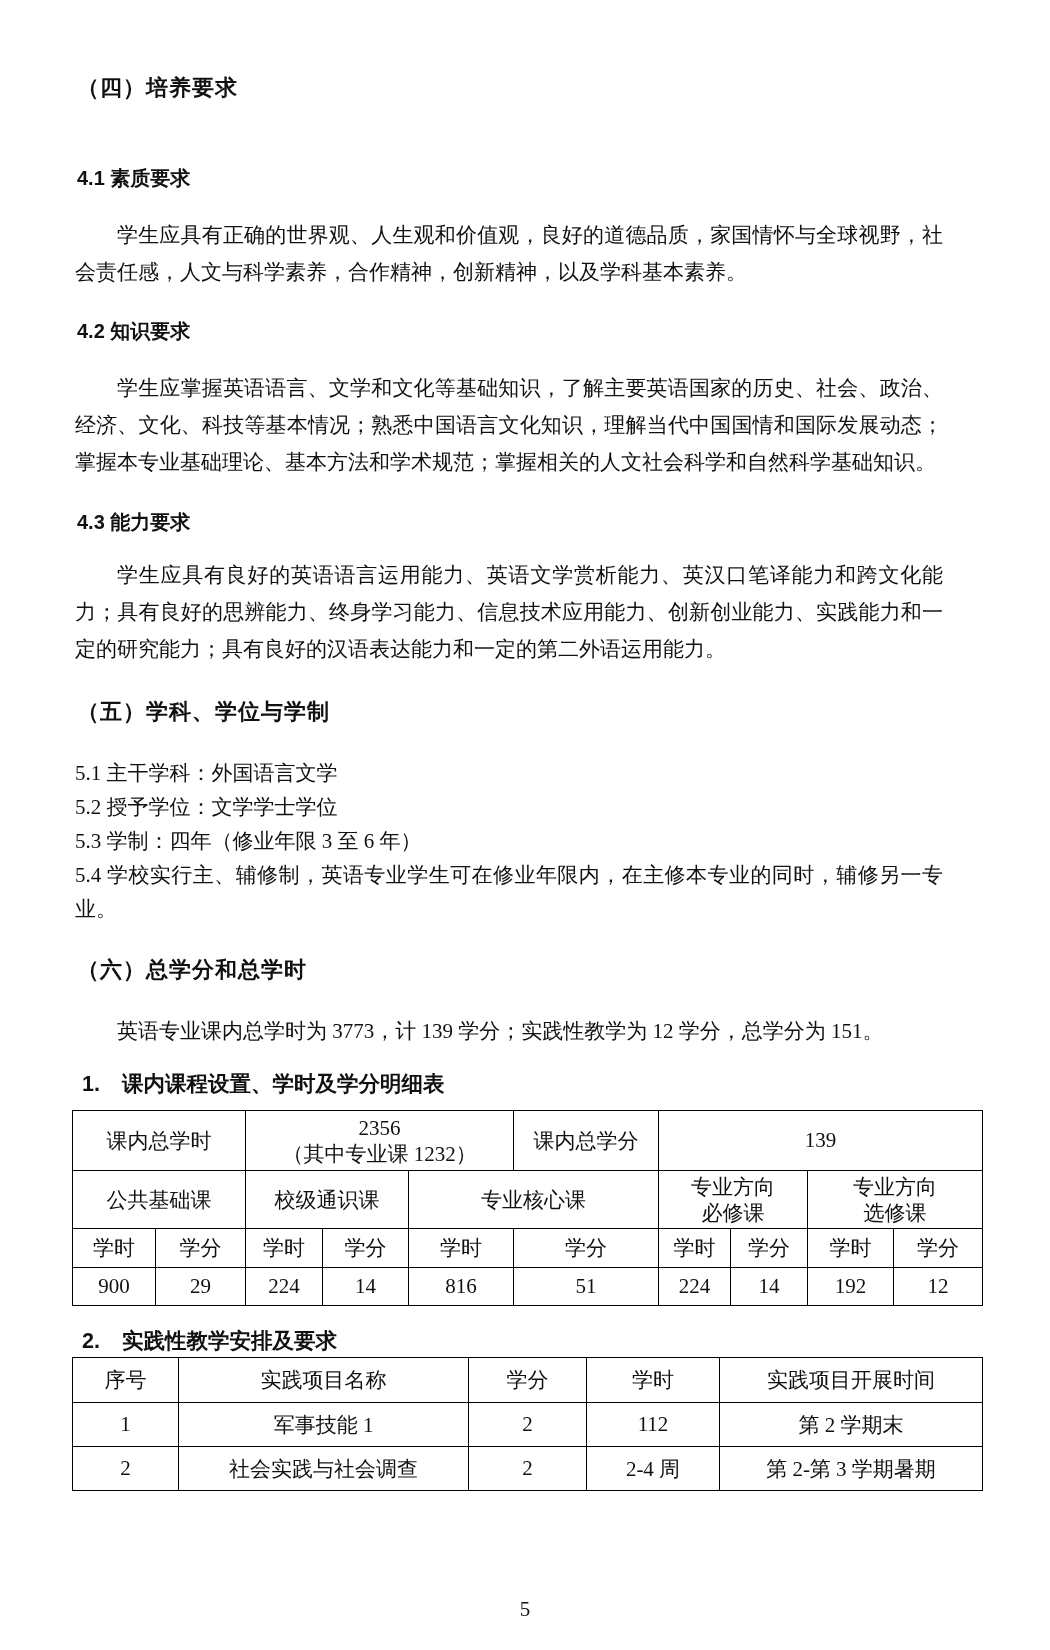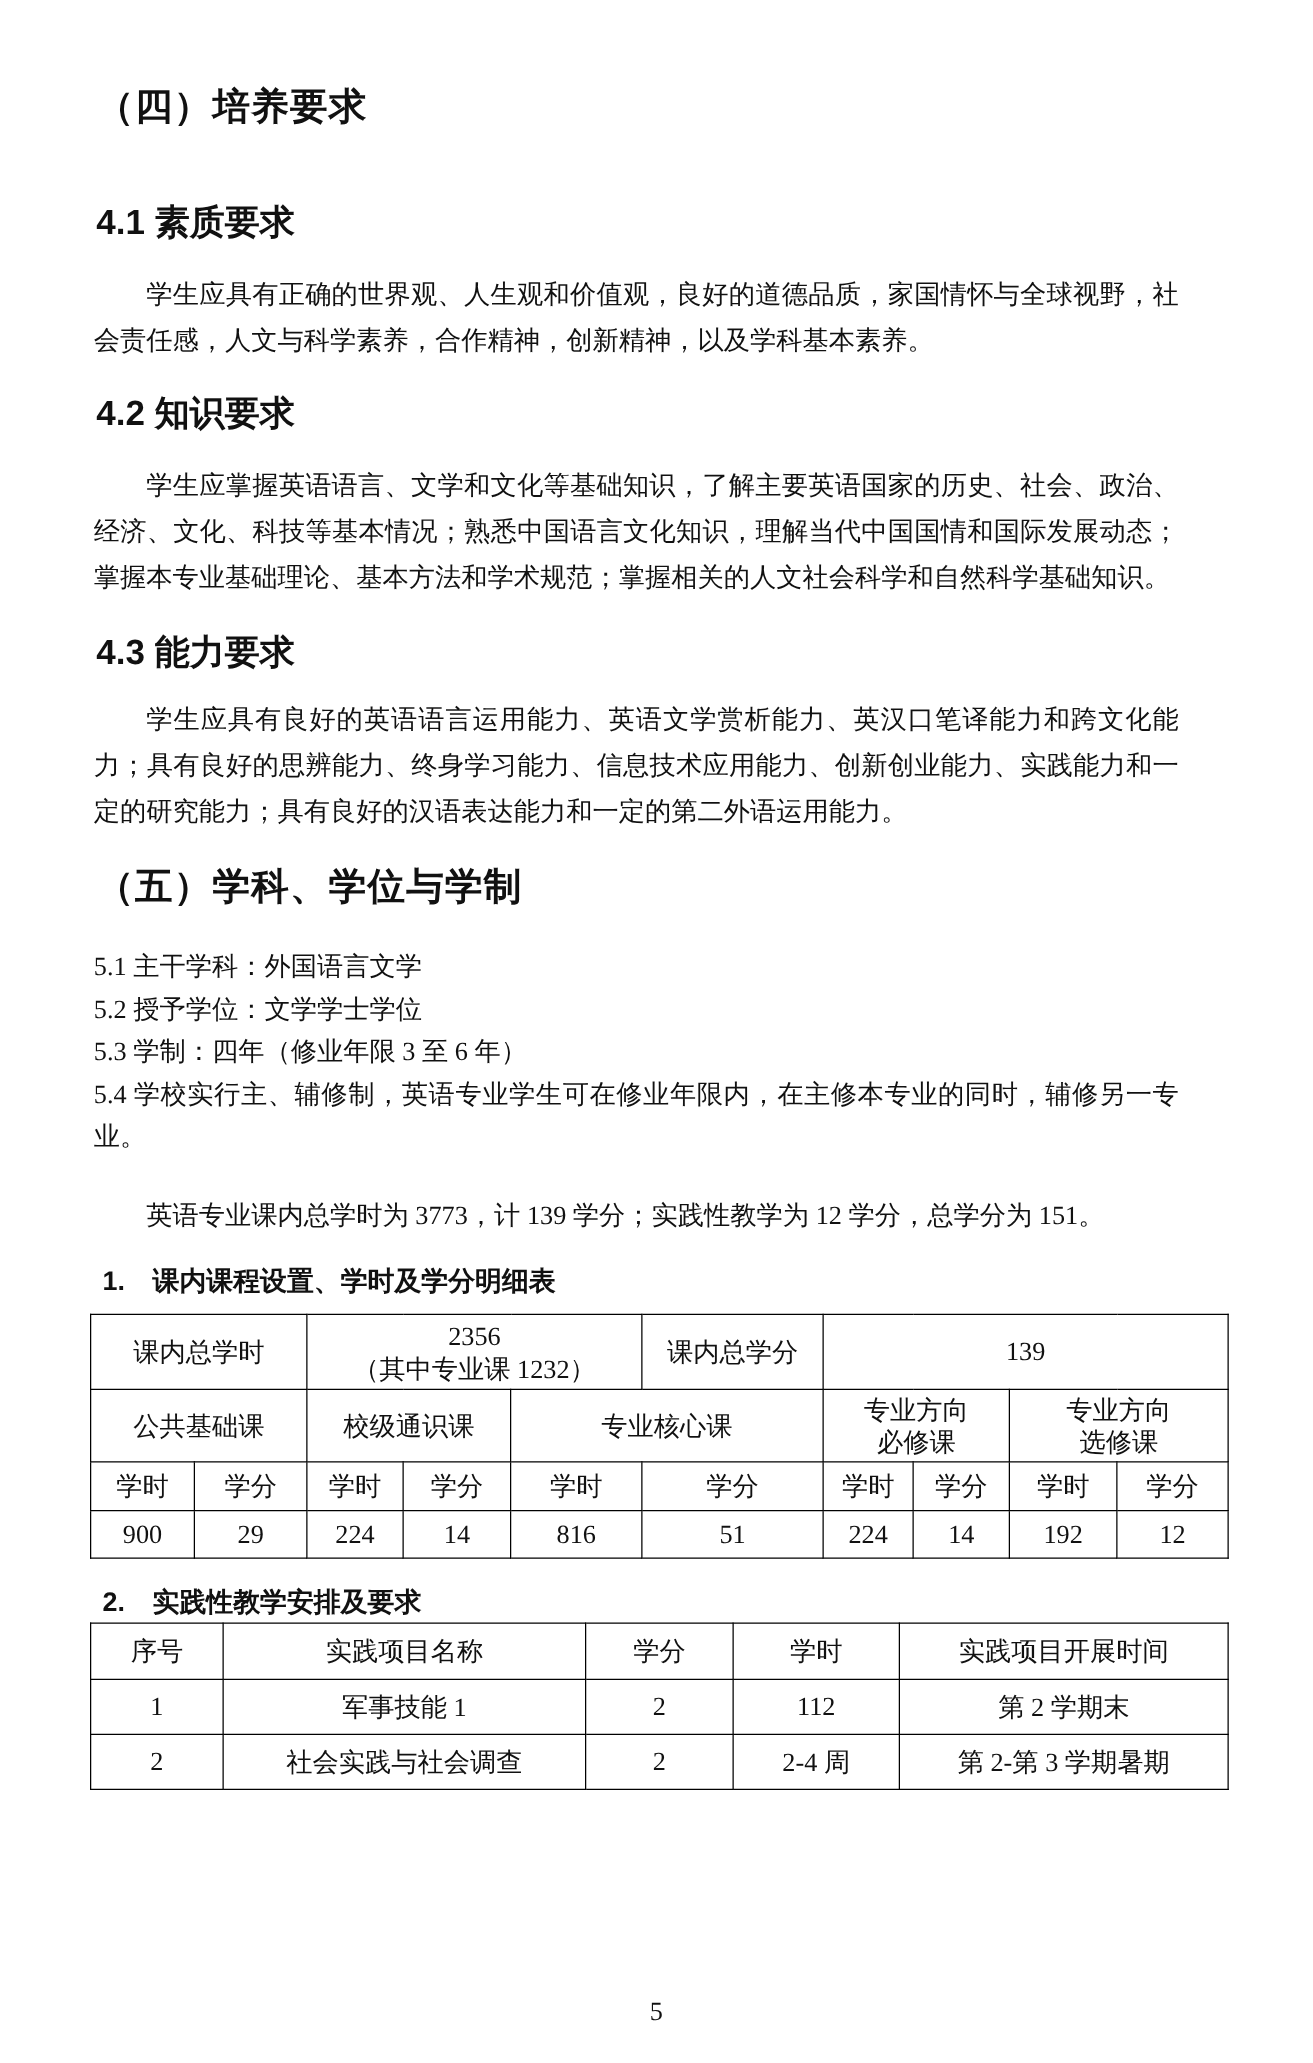--- a/index.html
+++ b/index.html
@@ -7,31 +7,31 @@
   body {
     width: 1050px; height: 1650px;
     position: relative;
     font-family: "Liberation Serif", "DejaVu Serif", serif;
     color: #111111;
     overflow: hidden;
   }
   .page { padding: 73px 68px 0 72px; }
 
   .h-major {
-    font-family: Liberation Mono, monospace;
+    font-family: Liberation Sans, sans-serif;
     font-weight: bold;
-    font-size: 30px;
+    font-size: 22px;
     line-height: 30px;
     margin-left: 5px;
     letter-spacing: 1px;
   }
   .h-minor {
     font-family: "Liberation Sans", "DejaVu Sans", sans-serif;
     font-weight: bold;
-    font-size: 28px;
+    font-size: 20px;
     line-height: 26px;
     margin-left: 5px;
   }
   .para {
     font-size: 21px;
     line-height: 37px;
     width: 868px;
     text-align: justify;
     text-indent: 2em;
     margin-left: 3px;
@@ -110,20 +110,21 @@
 
   <div class="h-major" id="s5">（五）学科、学位与学制</div>
 
   <div class="list5" id="list5">
     <span class="li">5.1 主干学科：外国语言文学</span>
     <span class="li">5.2 授予学位：文学学士学位</span>
     <span class="li">5.3 学制：四年（修业年限 3 至 6 年）</span>
     <span class="li">5.4 学校实行主、辅修制，英语专业学生可在修业年限内，在主修本专业的同时，辅修另一专业。</span>
   </div>
 
+  <div class="h-major" id="s6">（六）总学分和总学时</div>
 
   <div class="para" id="p6">英语专业课内总学时为 3773，计 139 学分；实践性教学为 12 学分，总学分为 151。</div>
 
   <div class="tcap" id="cap1">
     <span class="num">1.</span><span>课内课程设置、学时及学分明细表</span>
   </div>
 
   <table id="table1">
     <colgroup>
       <col style="width:83px">

